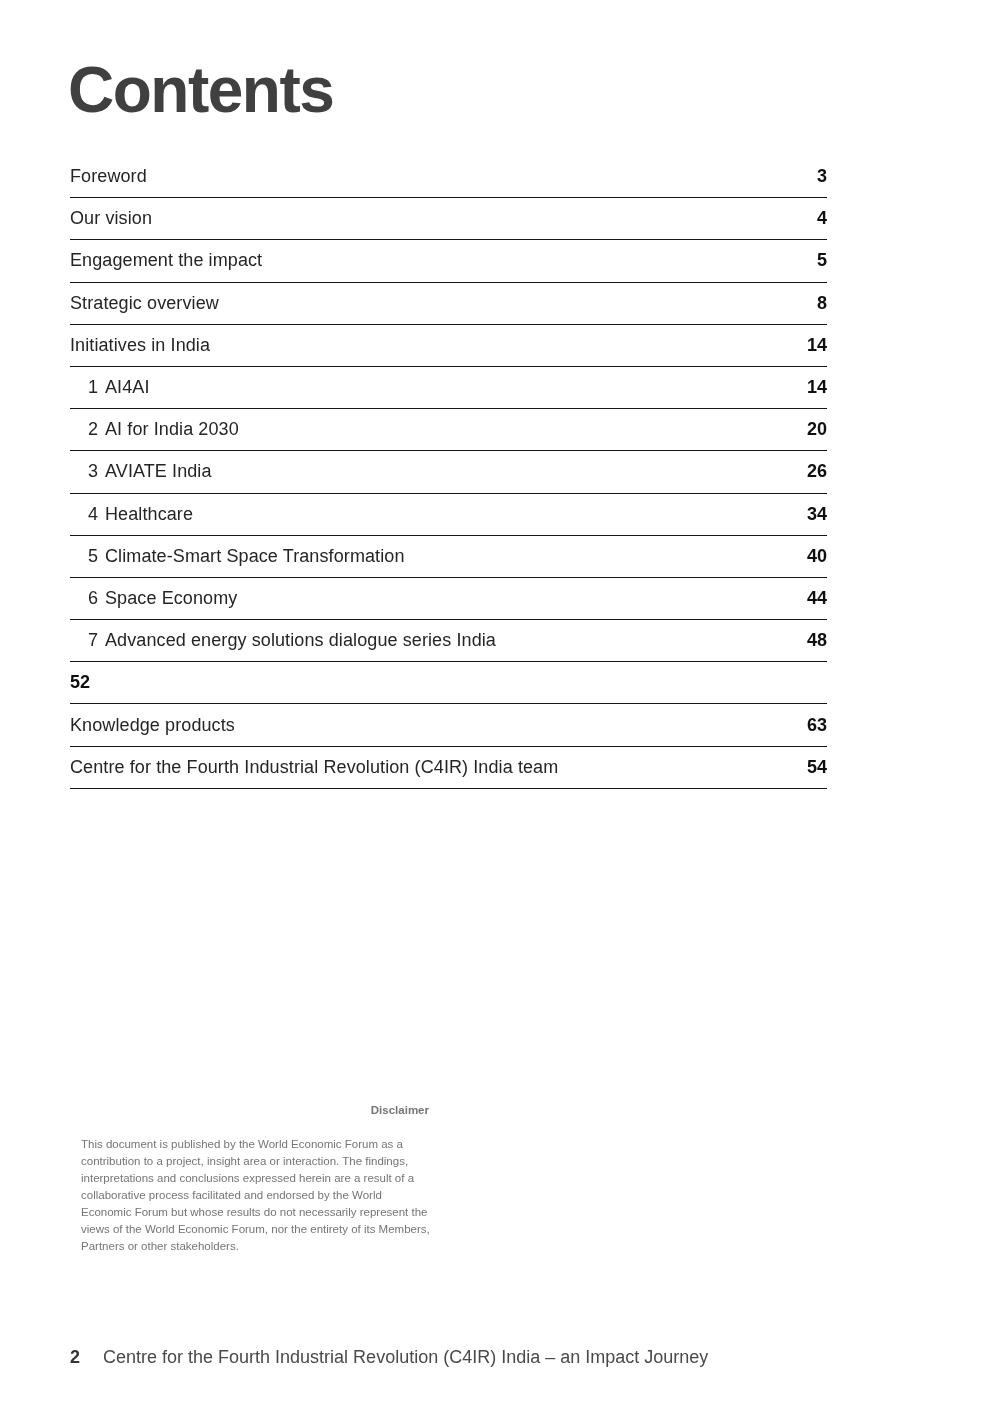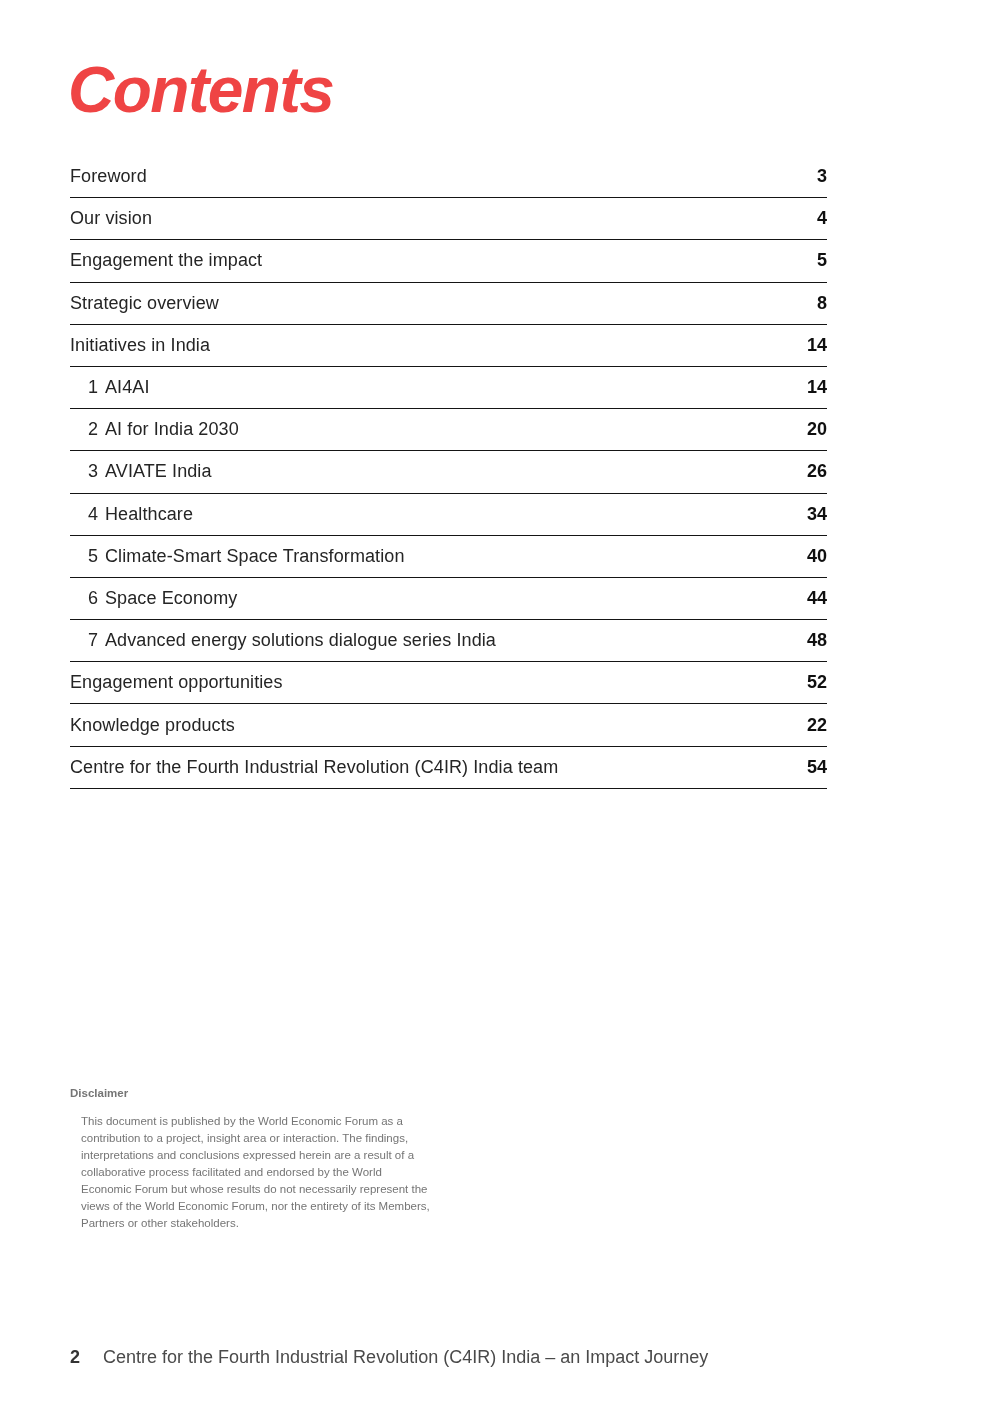--- a/index.html
+++ b/index.html
@@ -17,22 +17,21 @@
   }
   .title {
     position: absolute;
     left: 68px;
     top: 57px;
     margin: 0;
     font-size: 64px;
     line-height: 1.05;
     font-weight: 700;
     letter-spacing: -1.5px;
-    color: #ef4444;
-    font-style: italic;
+    color: #404040;
   }
   .toc {
     position: absolute;
     left: 70px;
     top: 156px;
     width: 757px;
   }
   .toc-row {
     display: flex;
     align-items: center;
@@ -64,22 +63,23 @@
   .disclaimer {
     position: absolute;
     left: 70px;
     top: 1085px;
     width: 376px;
     color: #757575;
     font-size: 11.5px;
     line-height: 17px;
   }
   .disc-head {
-    margin: 0;
+    margin: 17px;
     font-weight: 700;
+    text-align: right;
   }
   .disc-body {
     margin: 11px;
   }
   .copyright {
     margin-top: 17px;
   }
   .footer {
     position: absolute;
     left: 70px;
@@ -157,27 +157,26 @@
       <span class="label">Space Economy</span>
       <span class="pagenum">44</span>
     </div>
       <div class="toc-row sub">
       <span class="num">7</span>
       <span class="label">Advanced energy solutions dialogue series India</span>
       <span class="pagenum">48</span>
     </div>
       <div class="toc-row">
 
-      <span class="label">Engagement opportunities</span>
       <span class="pagenum">52</span>
     </div>
       <div class="toc-row">
 
       <span class="label">Knowledge products</span>
-      <span class="pagenum">22</span>
+      <span class="pagenum">63</span>
     </div>
       <div class="toc-row">
 
       <span class="label">Centre for the Fourth Industrial Revolution (C4IR) India team</span>
       <span class="pagenum">54</span>
     </div>
     </div>
 
   <div class="disclaimer">
     <p class="disc-head">Disclaimer</p>

